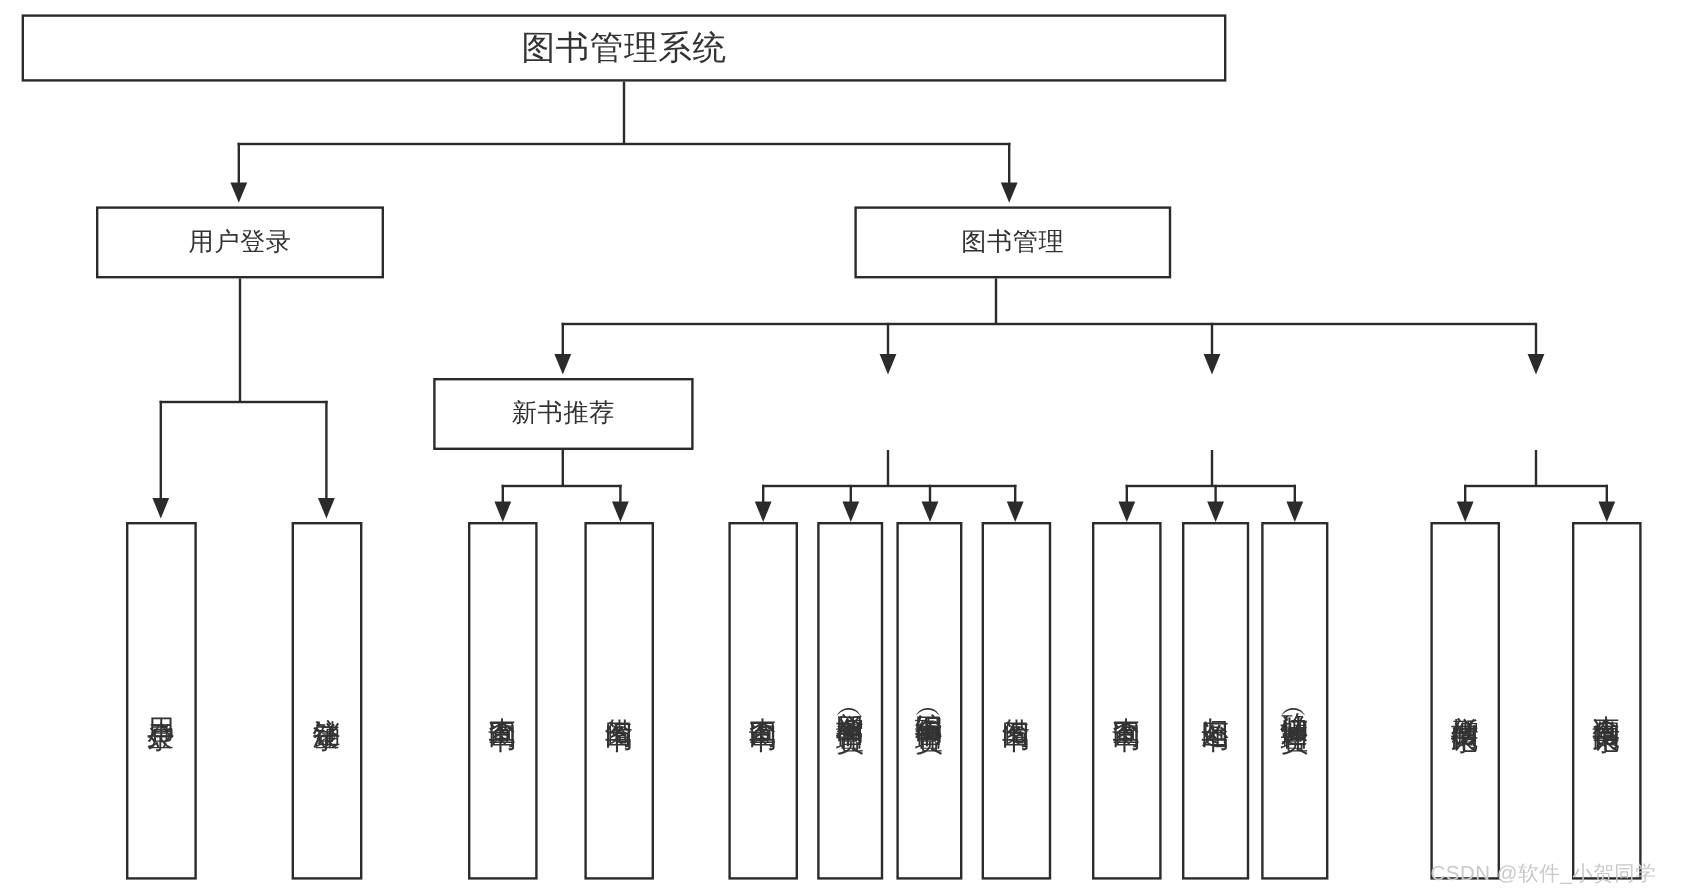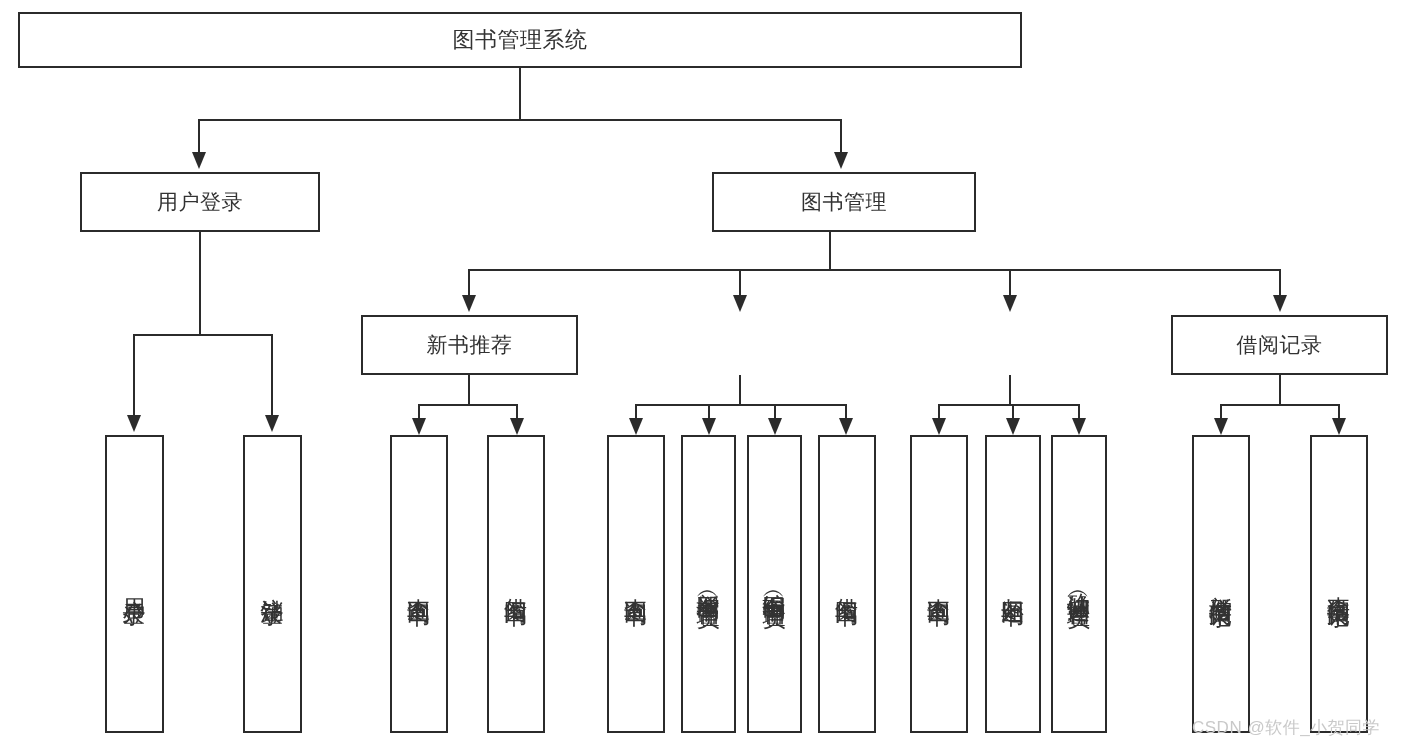--- a/index.html
+++ b/index.html
@@ -34,21 +34,21 @@
     line-height: 1.18;
     color: #333333;
   }
   
   .node.horiz .label {
     font-size: 21px;
     letter-spacing: 0.5px;
     white-space: nowrap;
   }
   .node.root .label {
-    font-size: 22px;
+    font-size: 28px;
   }
   
   .node.vert {
     align-items: center;
     justify-content: center;
     padding: 6px 0;
   }
   .node.vert .label {
     writing-mode: vertical-rl;
     text-orientation: upright;
@@ -129,23 +129,20 @@
 
   <div class="conn v" style="left:1279px; top:269px; height:28px;"></div>
   <div class="arrow" style="left:1273px; top:295px;"></div>
 
   <div class="node horiz" style="left:361px; top:315px; width:217px; height:60px;">
     <span class="label">新书推荐</span>
   </div>
 
 
 
-  <div class="node horiz" style="left:1171px; top:315px; width:217px; height:60px;">
-    <span class="label">借阅记录</span>
-  </div>
 
   <div class="conn v" style="left:468px; top:375px; height:30px;"></div>
   <div class="conn h" style="left:418px; top:404px; width:100px;"></div>
   <div class="conn v" style="left:418px; top:404px; height:18px;"></div>
   <div class="arrow" style="left:412px; top:418px;"></div>
   <div class="conn v" style="left:516px; top:404px; height:18px;"></div>
   <div class="arrow" style="left:510px; top:418px;"></div>
 
   <div class="conn v" style="left:739px; top:375px; height:30px;"></div>
   <div class="conn h" style="left:635px; top:404px; width:212px;"></div>

